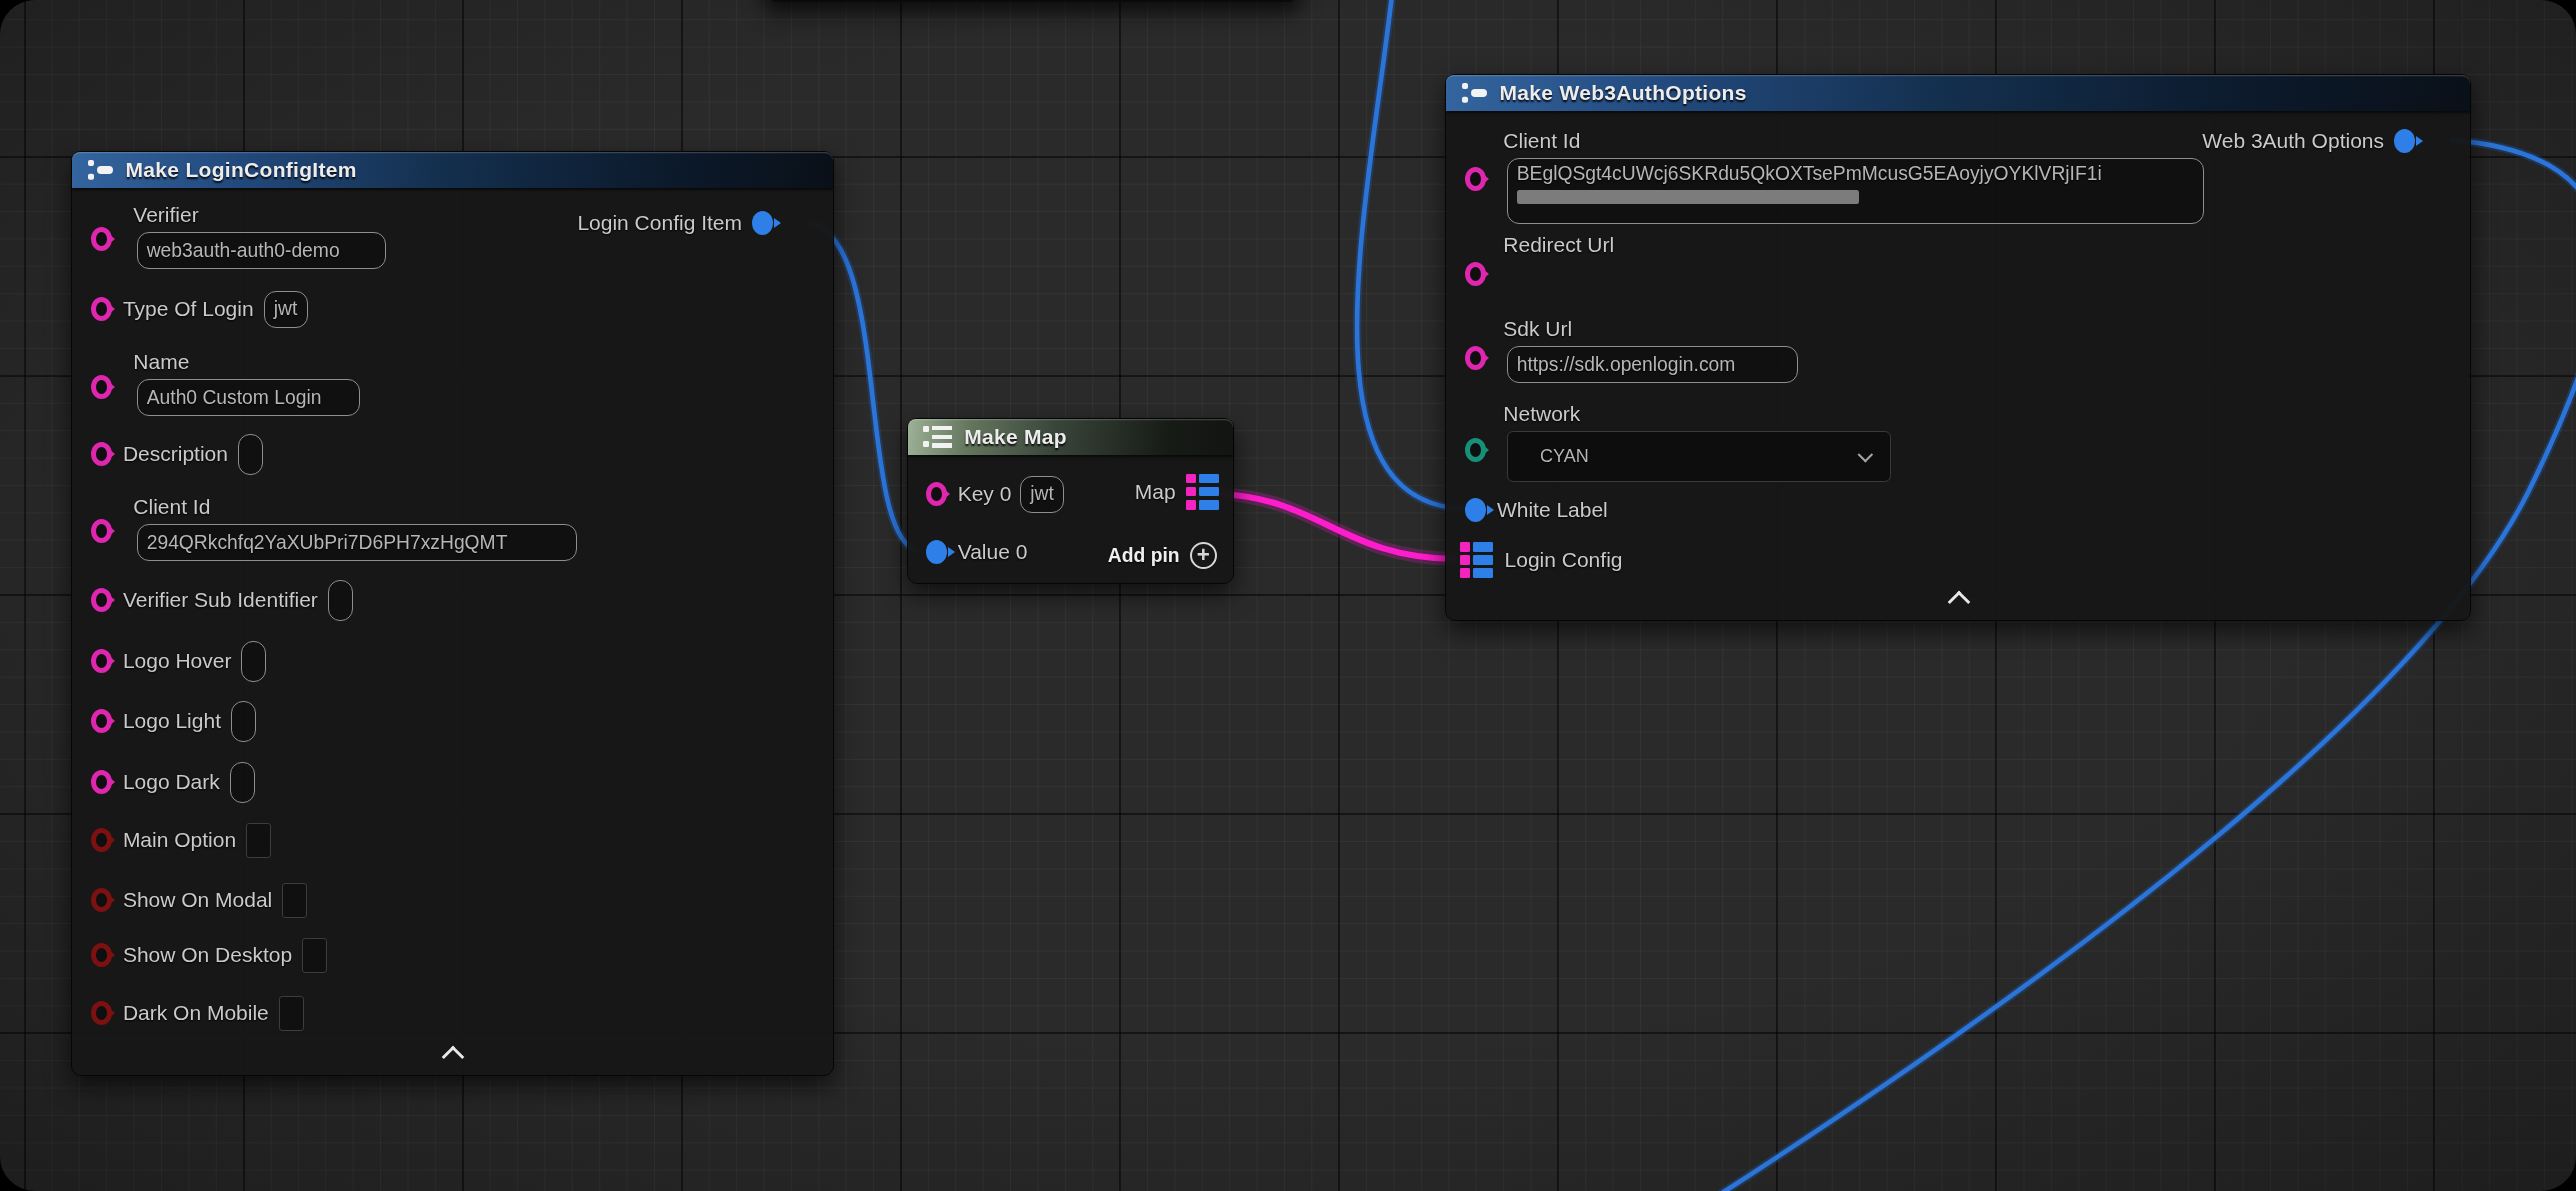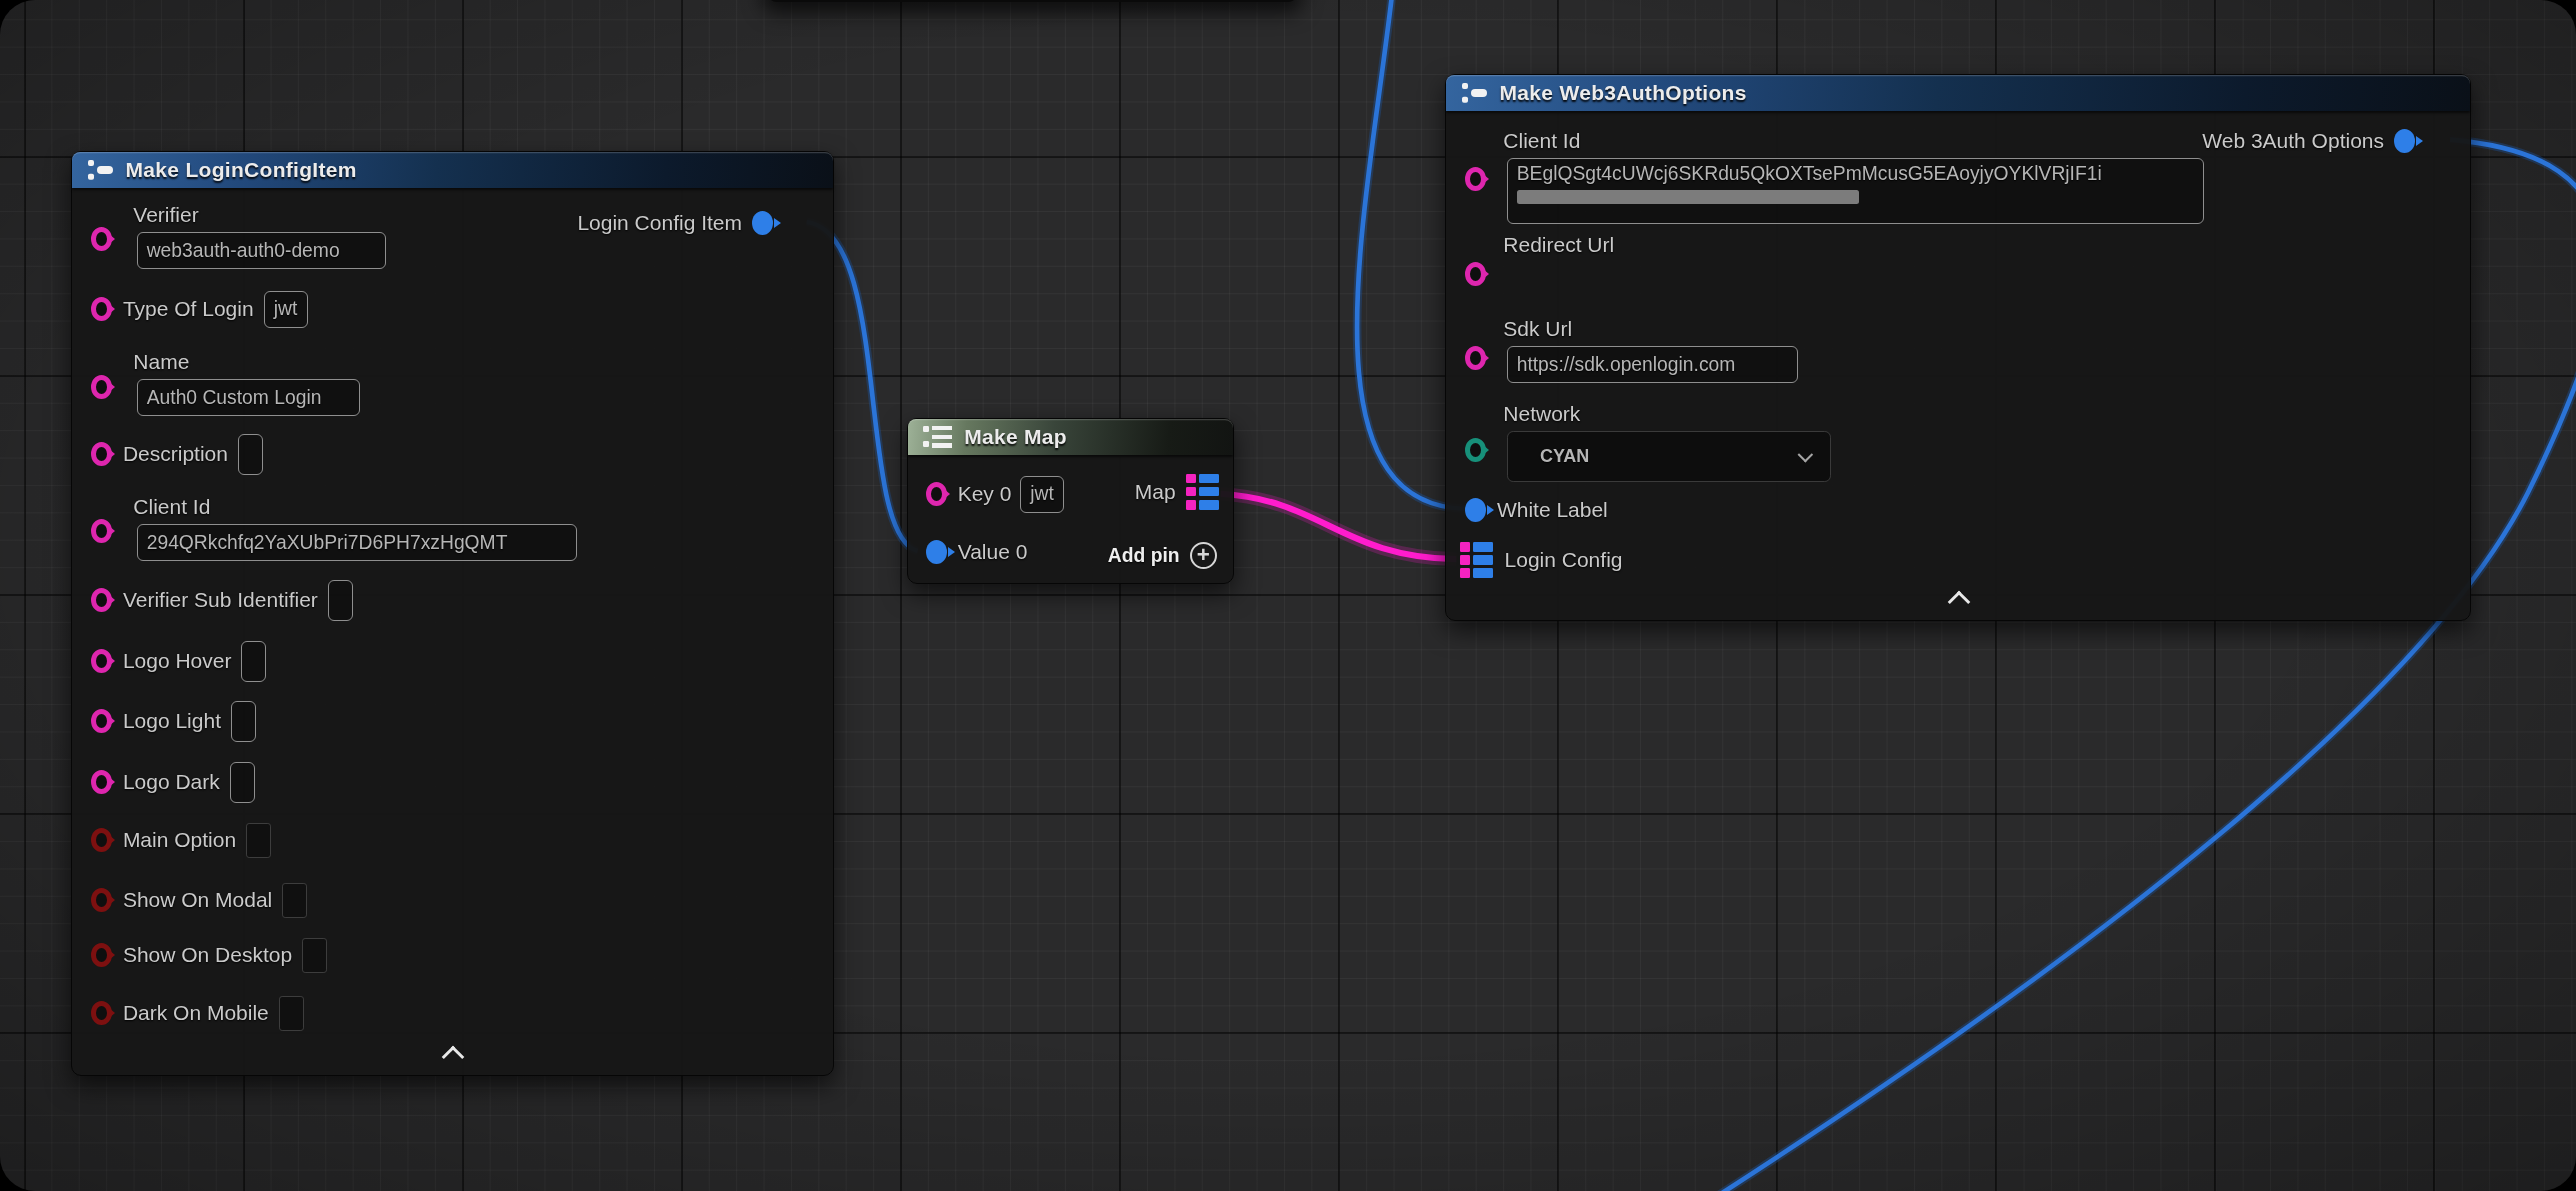--- a/index.html
+++ b/index.html
@@ -61,35 +61,35 @@
     column-gap:3.1px; row-gap:3.7px; flex:0 0 auto; }
   .mapicon span { border-radius:1.2px; }
   .mk { background:#f523c0; } .mv { background:#2e7fe8; }
 
   .lab { color:#cacaca; font-size:21px; text-shadow:0 1.2px 1.9px #000; white-space:nowrap; }
   .irow { position:absolute; display:flex; align-items:center; height:40px;text-align:right; }
   .irow .lab { margin-left:11.2px; }
   .fblock { position:absolute; }
   .fblock .lab { display:block; margin-bottom:5px; margin-left:-3.7px; }
 
-  .tbox { background:rgba(0,0,0,0.28); border:1.9px solid #8f8f8f; border-radius:6px;
+  .tbox { background:rgba(0,0,0,0.28); border:1.9px solid #8f8f8f; border-radius:12px;
     color:#b6b6b6; font-size:19.3px; display:flex; align-items:center;
     padding:0 8.7px; height:37px; white-space:nowrap; overflow:hidden;
     text-shadow:0 1.2px 1.2px #000; }
   .irow .tbox { margin-left:10px; }
   .empty { width:25px; height:41px; padding:0; }
   .cbox { width:25px; height:35px; margin-left:10px; background:#101010;
     border:1.9px solid #3d3d3d; border-radius:3.1px; }
   .bigbox { flex-direction:column; align-items:flex-start; justify-content:flex-start;
     height:66px; padding:3.7px 8.7px; }
   .scrollbar { width:342px; height:13.7px; background:#7c7c7c; border-radius:2.5px; margin-top:5.6px; }
 
-  .dd { width:324px; height:51px; background:#0d0d0d; border:1.9px solid #3a3a3a;
+  .dd { width:384px; height:51px; background:#0d0d0d; border:1.9px solid #3a3a3a;
     border-radius:6.2px; display:flex; align-items:center; padding:0 21px 0 32px;
-    color:#b5b5b5; font-size:18px; text-shadow:0 1.2px 1.2px #000;font-weight:bold; }
+    color:#b5b5b5; font-size:18px; text-shadow:0 1.2px 1.2px #000; }
   .ddchev { margin-left:auto; width:11.2px; height:11.2px; border-right:2.5px solid #a5a5a5;
     border-bottom:2.5px solid #a5a5a5; transform:rotate(45deg) translateY(-2.5px); }
 
   .outrow { position:absolute; display:flex; align-items:center; }
   .outrow .lab { margin-right:10px; }
   .addrow { position:absolute; display:flex; align-items:center; }
   .addlab { color:#efefef; font-size:19.3px; font-weight:bold; text-shadow:0 1.2px 1.9px #000; }
   .addicon { width:27.4px; height:27.4px; border:2.5px solid #d6d6d6; border-radius:50%;
     margin-left:10px; color:#d6d6d6; font-size:22.4px; font-weight:bold;
     display:flex; align-items:center; justify-content:center; line-height:1; }

